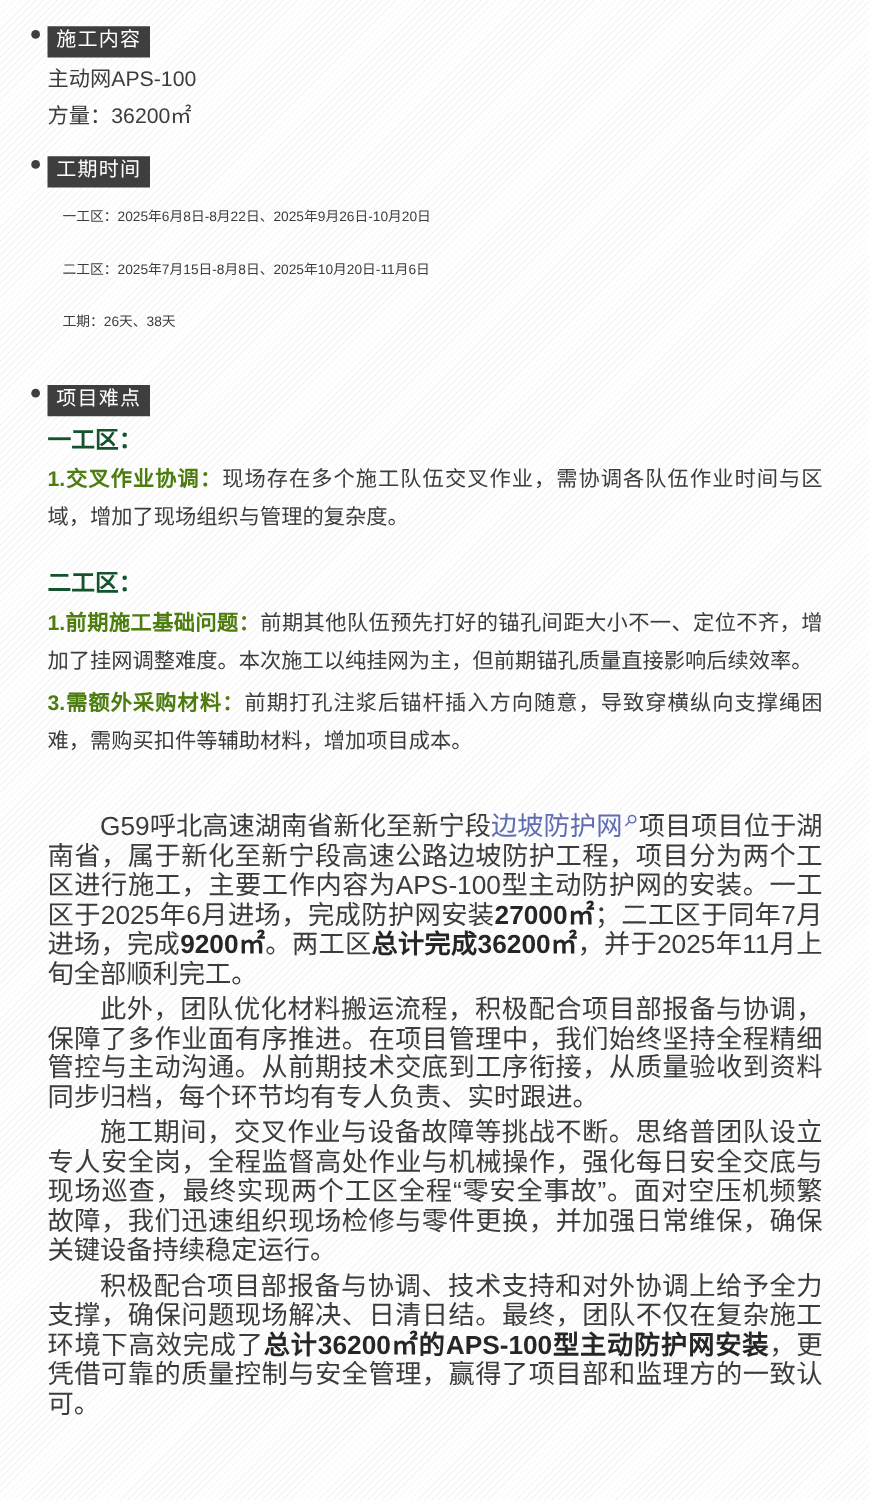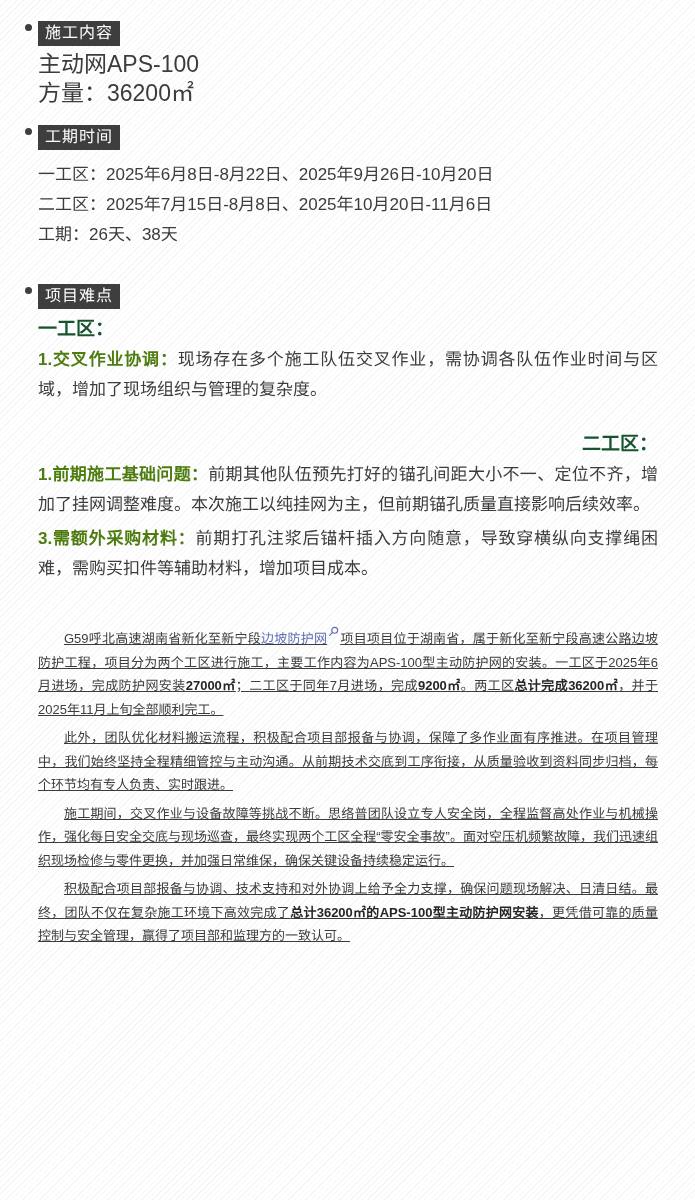--- a/index.html
+++ b/index.html
@@ -17,32 +17,32 @@
   
   .badge-row{display:flex;align-items:flex-start;margin-left:-13px;}
   .bullet{flex:0 0 auto;width:7px;height:7px;border-radius:50%;background:#3e3e3e;margin:3px 6px 0 0;}
   .badge{display:inline-block;background:#3e3e3e;color:#ffffff;font-size:16px;line-height:22px;padding:1px 7px 2px;letter-spacing:1px;}
 
   .sec{margin:0;}
   .sec1{margin-bottom:20px;}
   .sec2{margin-bottom:34px;}
   .sec3{margin-bottom:42px;}
 
-  .line{margin:5px 0 0;font-size:23px;line-height:24px;}
+  .line{margin:5px 0 0;font-size:17px;line-height:24px;}
   .line.first{margin-top:6px;}
 
-  .sched{margin:0;padding:5px 0 6px;font-size:17px;line-height:19px;}
+  .sched{margin:12px;padding:5px 0 6px;font-size:11px;line-height:19px;}
   .sched.first{margin-top:10px;}
 
   .zone-heading{margin:8px 0 0;font-size:19px;line-height:24px;font-weight:bold;color:#14532d;}
-  .zone-heading.second{margin-top:27px;text-align:right;}
+  .zone-heading.second{margin-top:27px;}
   .diff{margin:4px 0 0;font-size:17px;line-height:30px;text-align:justify;}
   .diff .lead{font-weight:bold;color:#4d7c0f;}
 
-  .ov{margin:5px 0 0;font-size:13px;line-height:23.5px;text-align:justify;text-indent:2em;text-decoration:underline;}
+  .ov{margin:5px 0 0;font-size:21px;line-height:23.5px;text-align:justify;text-indent:2em;}
   .ov.first{margin-top:8px;}
   .ov b{color:#262626;}
 
   .link{color:#5f6db3;cursor:pointer;}
   .sicon{display:inline-block;vertical-align:6px;line-height:0;margin:0 1px;cursor:pointer;}
   .sicon svg{display:block;}
 </style>
 </head>
 <body>
 

